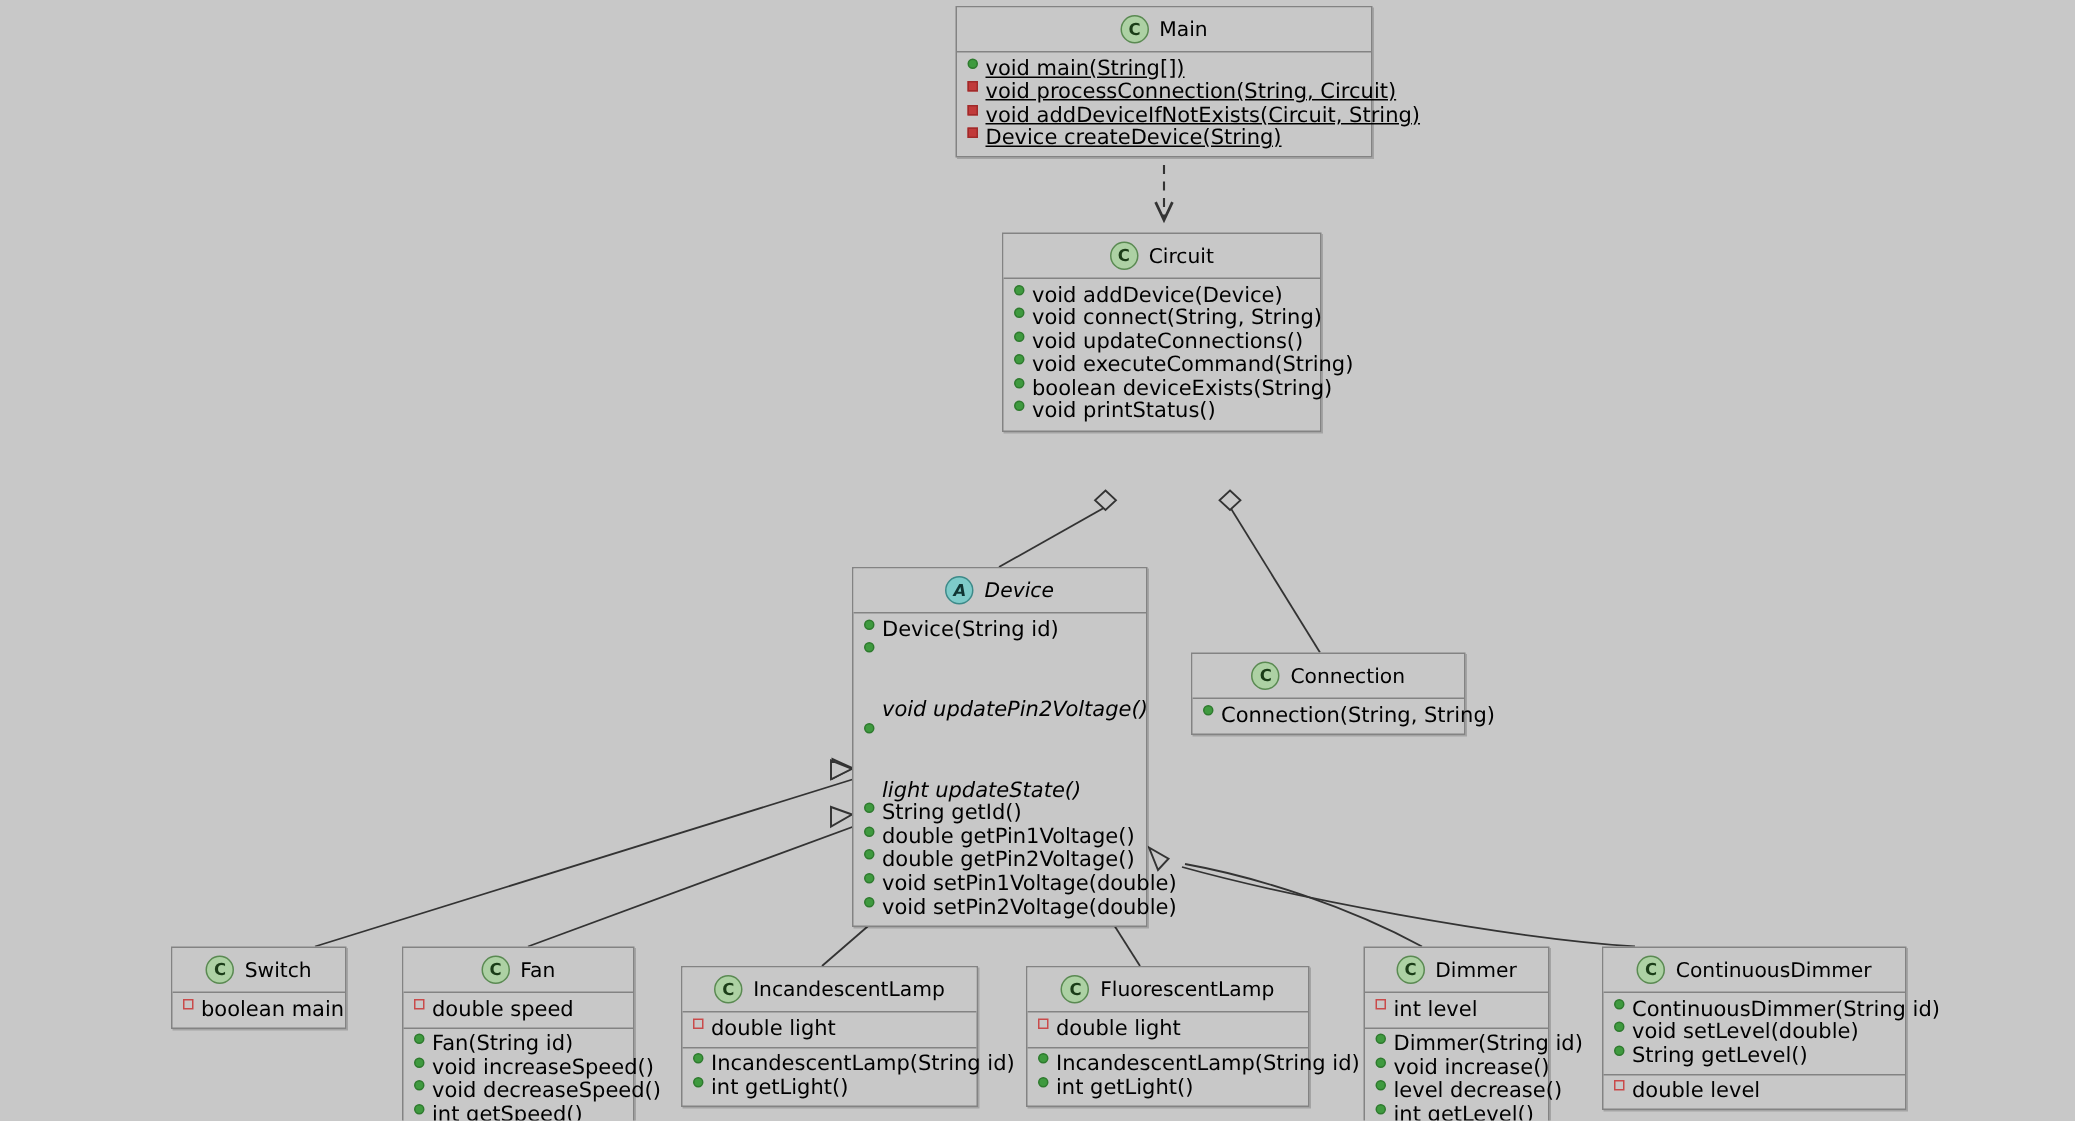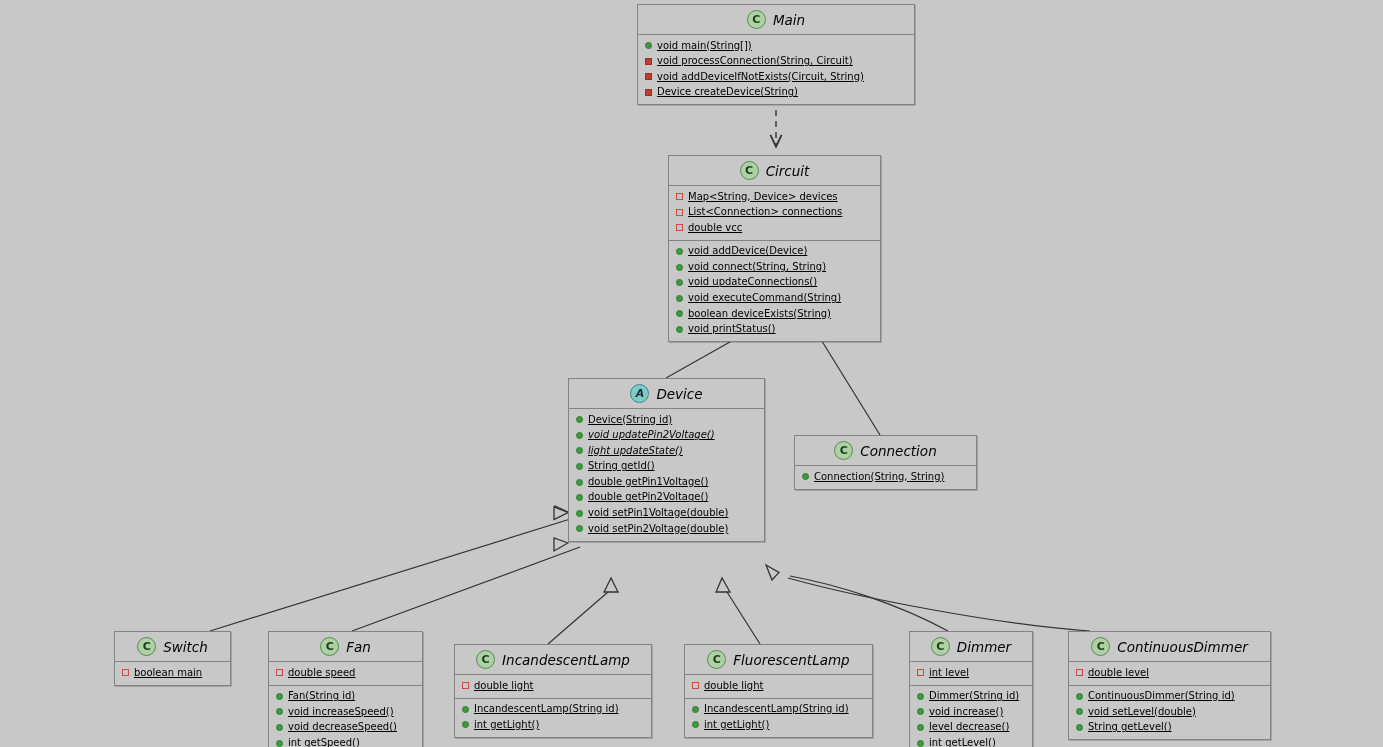--- a/index.html
+++ b/index.html
@@ -42,21 +42,20 @@
     align-items: center;
     justify-content: center;
     gap: 7px;
     padding: 5px 10px 5px 10px;
     border-bottom: 1px solid #838383;
     background: #c8c8c8;
     font-size: 13.5px;
   }
   .class-header .cls-name {
     white-space: nowrap;
-    font-style: italic;
   }
   .class-header.abstract .cls-name {
     font-style: italic;
   }
   .type-badge {
     width: 17px;
     height: 17px;
     border-radius: 50%;
     display: inline-flex;
     align-items: center;
@@ -79,30 +78,29 @@
   }
   .compartment {
     padding: 3px 6px 4px 6px;
     border-bottom: 1px solid #838383;
   }
   .compartment:last-child {
     border-bottom: none;
   }
   .member {
     display: flex;
-    align-items: center;
+    align-items: flex-start;
     gap: 5px;
-    font-size: 10px;
+    font-size: 14px;
     line-height: 14.6px;
     white-space: nowrap;
     padding: 0.5px 0;
-    text-decoration: underline;
   }
   .member .m-text { display: inline-block; }
-  .member.italic .m-text { font-style: italic; }
+  .member.italic .m-text { font-style: italic; margin-top: 38px; }
   .member.underline .m-text { text-decoration: underline; }
 
   .vis {
     width: 7px;
     height: 7px;
     flex: none;
     box-sizing: border-box;
     margin-left: 1px;
   }
   
@@ -204,34 +202,20 @@
           </div>
         </div>
       </div>
       <div class="uml-class" style="left: 668px; top: 155px; width: 213px;">
         <div class="class-header">
           <span class="type-badge cls">C</span>
           <span class="cls-name">Circuit</span>
         </div>
         <div class="compartment">
           <div class="member">
-            <span class="vis priv-square"></span>
-            <span class="m-text">Map&lt;String, Device&gt; devices</span>
-          </div>
-          <div class="member">
-            <span class="vis priv-square"></span>
-            <span class="m-text">List&lt;Connection&gt; connections</span>
-          </div>
-          <div class="member">
-            <span class="vis priv-square"></span>
-            <span class="m-text">double vcc</span>
-          </div>
-        </div>
-        <div class="compartment">
-          <div class="member">
             <span class="vis pub-dot"></span>
             <span class="m-text">void addDevice(Device)</span>
           </div>
           <div class="member">
             <span class="vis pub-dot"></span>
             <span class="m-text">void connect(String, String)</span>
           </div>
           <div class="member">
             <span class="vis pub-dot"></span>
             <span class="m-text">void updateConnections()</span>
@@ -418,33 +402,33 @@
           </div>
         </div>
       </div>
       <div class="uml-class" style="left: 1068px; top: 631px; width: 203px;">
         <div class="class-header">
           <span class="type-badge cls">C</span>
           <span class="cls-name">ContinuousDimmer</span>
         </div>
         <div class="compartment">
           <div class="member">
+            <span class="vis pub-dot"></span>
+            <span class="m-text">ContinuousDimmer(String id)</span>
+          </div>
+          <div class="member">
+            <span class="vis pub-dot"></span>
+            <span class="m-text">void setLevel(double)</span>
+          </div>
+          <div class="member">
+            <span class="vis pub-dot"></span>
+            <span class="m-text">String getLevel()</span>
+          </div>
+        </div>
+        <div class="compartment">
+          <div class="member">
             <span class="vis priv-square"></span>
             <span class="m-text">double level</span>
-          </div>
-        </div>
-        <div class="compartment">
-          <div class="member">
-            <span class="vis pub-dot"></span>
-            <span class="m-text">ContinuousDimmer(String id)</span>
-          </div>
-          <div class="member">
-            <span class="vis pub-dot"></span>
-            <span class="m-text">void setLevel(double)</span>
-          </div>
-          <div class="member">
-            <span class="vis pub-dot"></span>
-            <span class="m-text">String getLevel()</span>
           </div>
         </div>
       </div>
     </div>
 </div>
 
 </body></html>

